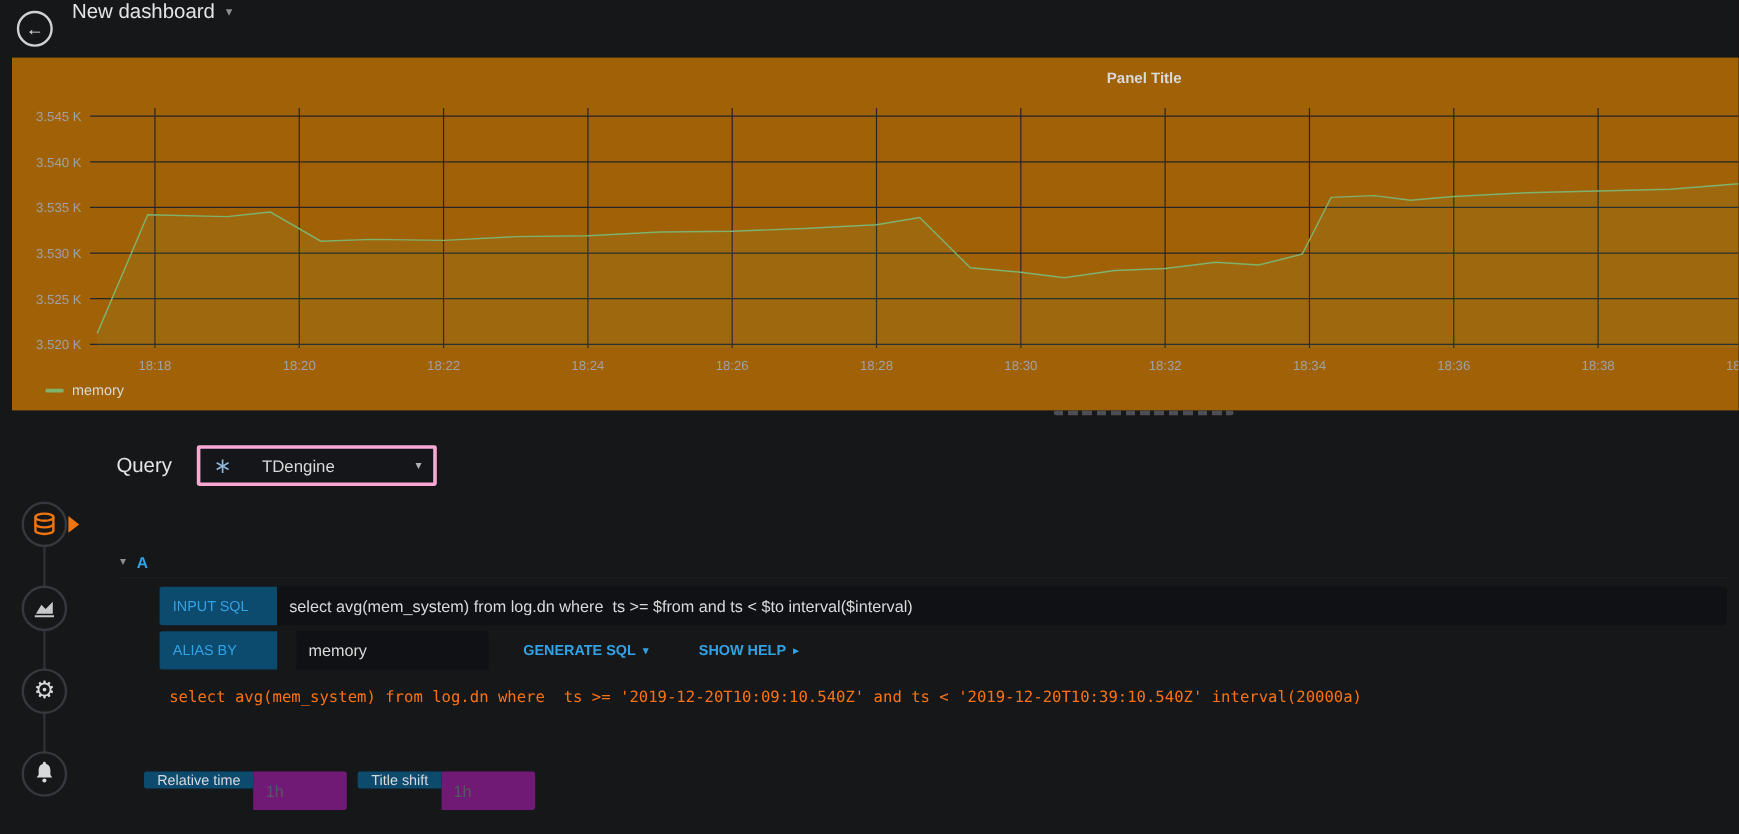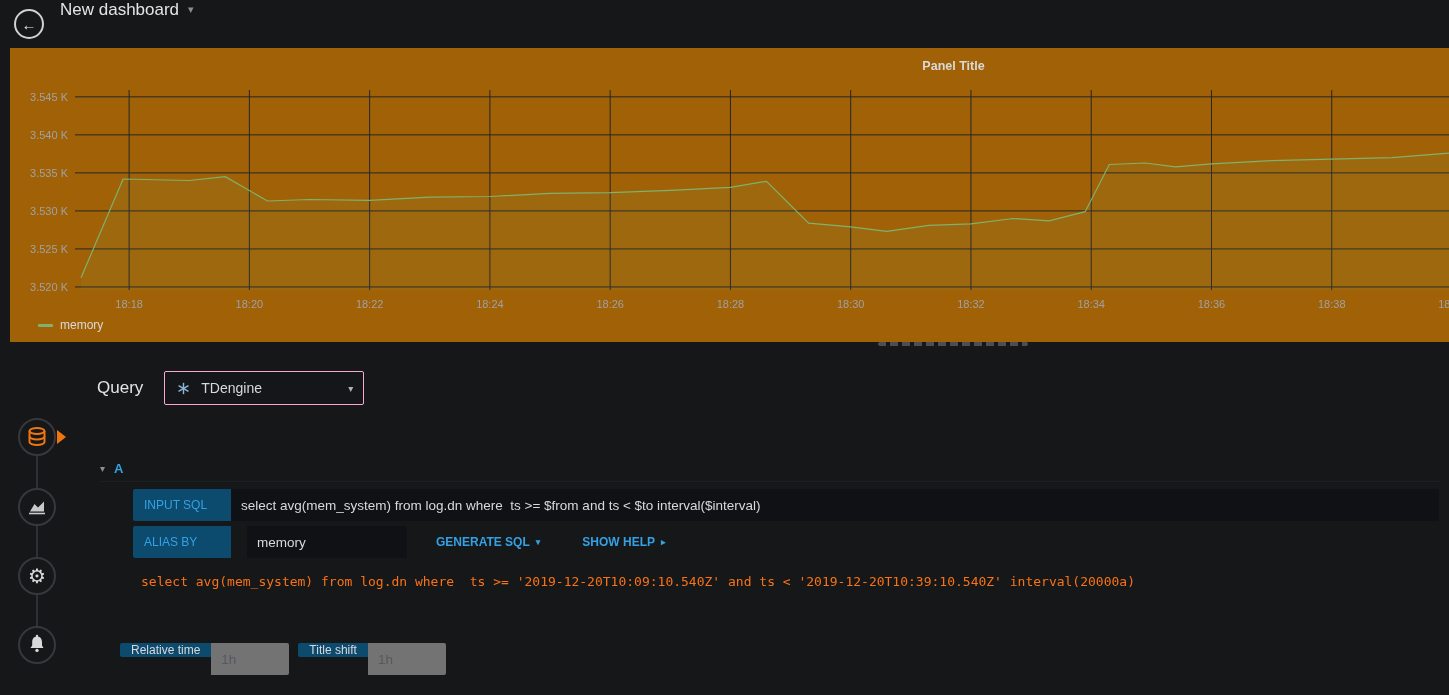--- a/index.html
+++ b/index.html
@@ -39,22 +39,22 @@
   .icon-general{top:557px;}
   .icon-alert{top:626px;}
   .rail-arrow{position:absolute;left:57px;top:430px;width:0;height:0;
               border-top:7px solid transparent;border-bottom:7px solid transparent;border-left:9px solid #f0750f;}
   .gear-glyph{font-size:20px;color:#d8d9da;line-height:1;}
 
   
   .query-editor{position:absolute;left:85px;top:370px;width:1364px;}
   .query-header{position:absolute;left:0;top:0;height:36px;display:flex;align-items:center;padding-left:12px;}
   .query-title{font-size:17px;font-weight:500;color:#e3e4e6;}
-  .ds-picker{margin-left:21px;width:200px;height:34px;background:#141619;border:1px solid #f9a8d4;border-radius:2px;
-             display:flex;align-items:center;padding:0 10px;box-sizing:border-box;gap:9px;cursor:pointer;}
+  .ds-picker{margin-left:21px;width:200px;height:34px;background:#141619;border:3px solid #f9a8d4;border-radius:2px;
+             display:flex;align-items:center;padding:0 10px;box-sizing:border-box;gap:24px;cursor:pointer;}
   .ds-name{font-size:14px;color:#d8d9da;}
   .ds-caret{margin-left:auto;font-size:10px;color:#b0b2b5;}
 
   .ref-row{position:absolute;left:15px;top:85px;height:26px;display:flex;align-items:center;gap:9px;cursor:pointer;
            width:1340px;border-bottom:1px solid #1d1f22;}
   .ref-caret{font-size:10px;color:#8e8e92;}
   .ref-letter{font-size:13px;font-weight:700;color:#33a2e5;}
 
   .form-row{position:absolute;left:48px;display:flex;align-items:stretch;height:32px;}
   .row-input-sql{top:119px;width:1306px;}
@@ -67,21 +67,21 @@
   .sql-input{flex:1;}
   .alias-input{width:160px;}
   .link-btn{background:none;border:none;color:#33a2e5;font-size:12px;font-weight:700;
             font-family:"Liberation Sans",sans-serif;display:flex;align-items:center;gap:6px;padding:0 13px;cursor:pointer;justify-content:center;}
   .link-caret{font-size:9px;}
   .sql-preview{position:absolute;left:56px;top:204px;font-family:"DejaVu Sans Mono",monospace;
                font-size:13px;color:#f97316;white-space:pre;}
 
   .time-row{position:absolute;left:35px;top:273px;display:flex;align-items:flex-start;height:32px;}
   .wlabel{color:#d8d9da;}
-  .time-input{width:78px;background:#737373;}
+  .time-input{width:78px;background:#701a75;}
   .time-gap{width:9px;}
   .form-input::placeholder{color:#565860;}
 </style>
 </head>
 <body>
 
 <div class="screen">
 
   <div class="topbar">
     <div class="back-btn">

